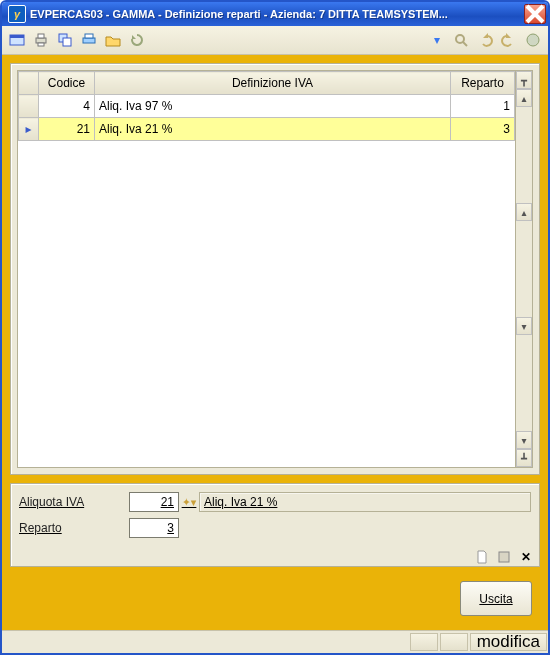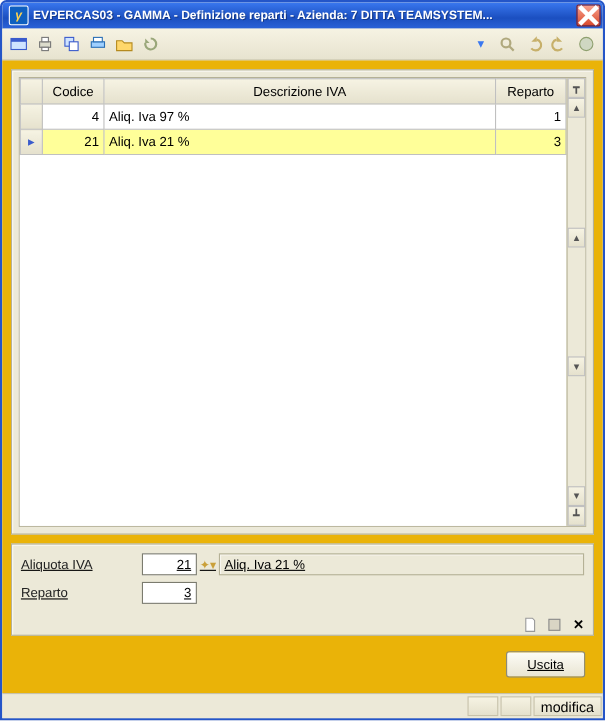--- a/index.html
+++ b/index.html
@@ -182,21 +182,21 @@
     padding: 4px 6px 2px;
   }
   .smicon { width:14px;height:14px;display:inline-flex;align-items:center;justify-content:center;color:#666; }
   .bottombar {
     padding: 6px 8px;
     display: flex; justify-content: flex-end;
     flex: 0 0 auto;
   }
   .btn {
     min-width: 72px;
-    height: 24px;
+    height: 35px;
     border: 1px solid #8a8a7a;
     background: linear-gradient(#fdfcf6, #e9e5d3);
     border-radius: 3px;
     font-family: inherit;
     font-size: 12px;
     text-decoration: underline;
     text-underline-offset: 1px;
   }
   .statusbar {
     height: 22px;
@@ -205,21 +205,21 @@
     display: flex;
     align-items: stretch;
     flex: 0 0 auto;
   }
   .statusbar .cell {
     border: 1px solid #c7c2aa;
     margin: 2px 1px;
     padding: 4px 6px;
     display:flex;align-items:center;
     background: linear-gradient(#f6f3e3,#e5e1cd);
-    font-size: 13px;
+    font-size: 17px;
   }
   .statusbar .grow { flex:1; border:none; background:transparent; }
 </style>
 </head>
 <body>
 
 <div class="window">
 
   <div class="titlebar">
     <div class="appicon">γ</div>
@@ -304,21 +304,21 @@
             <colgroup>
               <col class="col-ind">
                 <col class="col-cod">
                 <col class="col-desc">
                 <col class="col-rep">
             </colgroup>
             <thead>
               <tr>
                 <th></th>
                 <th>Codice</th>
-                <th>Descrizione IVA</th>
+                <th>Definizione IVA</th>
                 <th>Reparto</th>
               </tr>
             </thead>
             <tbody id="grid-body">
                 <tr>
                   <td class="ind"></td>
                   <td class="col-cod">4</td>
                   <td>Aliq. Iva  97 %</td>
                   <td class="col-rep">1</td>
                 </tr>

